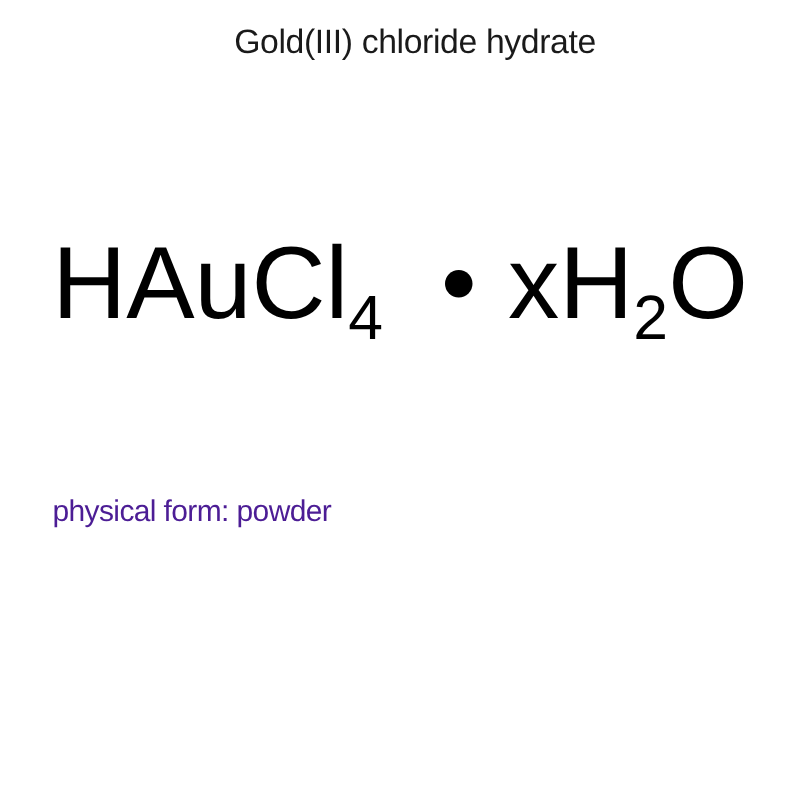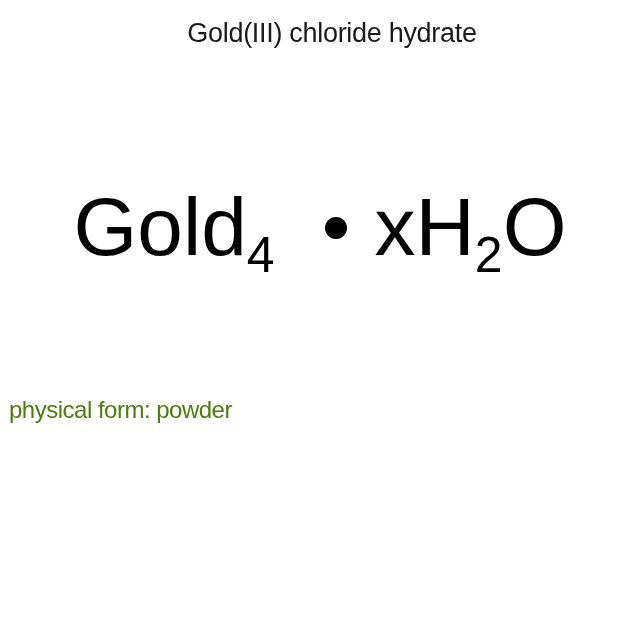--- a/index.html
+++ b/index.html
@@ -45,33 +45,34 @@
     border-radius: 50%;
     background: #000000;
     vertical-align: 16px;
     margin: 0 28px 0 50px;
   }
   .detail-label {
     position: absolute;
     top: 396px;
     font-size: 24px;
     letter-spacing: -0.5px;
-    color: #4d7c0f;
+    color: #4c1d95;
     white-space: nowrap;
+    margin-left: 33px;
   }
   .detail-left  { left: 9px; }
   .detail-right { left: 318px; }
 </style>
 </head>
 <body>
 
 <div class="canvas">
 
   <h1 class="title">Gold(III) chloride hydrate</h1>
 
   <div class="formula">
-    <span><span>Gold</span><span class="sub">4</span></span><span class="dot"></span><span><span>xH</span><span class="sub">2</span><span>O</span></span>
+    <span><span>HAuCl</span><span class="sub">4</span></span><span class="dot"></span><span><span>xH</span><span class="sub">2</span><span>O</span></span>
   </div>
 
   <span class="detail-label detail-left">physical form: powder</span>
 
 
 </div>
 
 </body></html>

